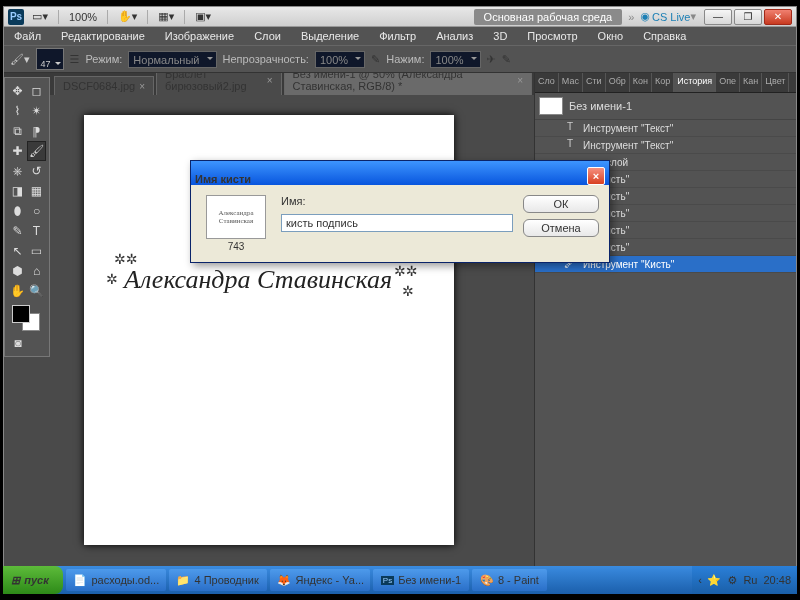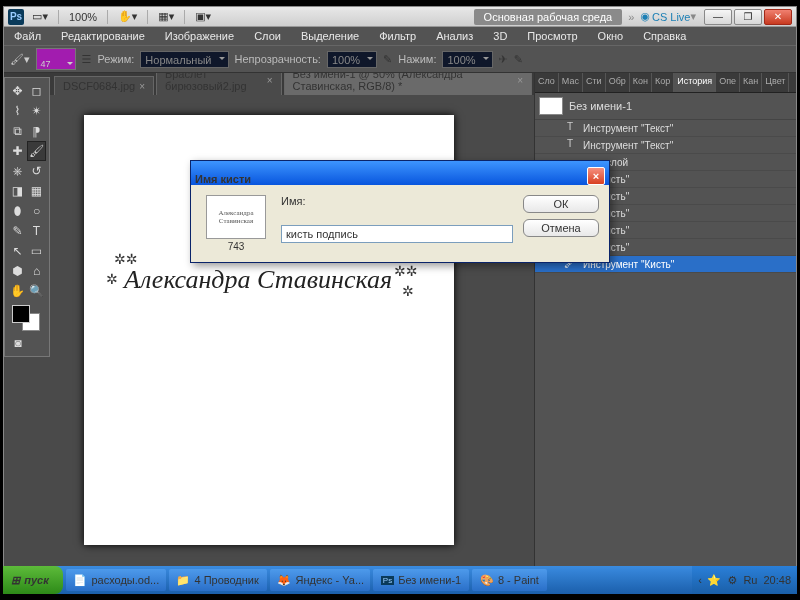--- a/index.html
+++ b/index.html
@@ -11,21 +11,21 @@
 .titlebar .sep{width:1px;height:14px;background:#aaa;margin:0 4px}
 .titlebar .spacer{flex:1}
 .titlebar .env{background:#8a8a8a;color:#fff;padding:2px 10px;border-radius:2px}
 .titlebar .live{color:#1b7fb5;font-weight:normal}
 .winbtns{display:flex;gap:2px;margin-left:8px}
 .winbtn{width:28px;height:16px;background:linear-gradient(#f6f6f6,#d7d7d7);border:1px solid #888;border-radius:2px;text-align:center;line-height:14px;font-size:10px}
 .winbtn.close{background:linear-gradient(#f08070,#c83a20);color:#fff;border-color:#a02818}
 .menubar{height:18px;background:#535353;display:flex;align-items:center;gap:8px;padding:0 4px;color:#e8e8e8}
 .menubar span{padding:2px 6px;color:#e8e8e8}
 .optbar{height:28px;background:#535353;display:flex;align-items:center;gap:6px;padding:0 6px;border-top:1px solid #666;border-bottom:1px solid #333;color:#ccc}
-.optbar .brush{width:40px;height:22px;background:#a21caf;border:1px solid #777;position:relative}
+.optbar .brush{width:28px;height:22px;background:#0f172a;border:1px solid #777;position:relative}
 .optbar .brush::after{content:"";position:absolute;bottom:1px;right:2px;border:3px solid transparent;border-top-color:#ccc}
 .optbar .lbl{color:#bbb}
 .optbar .sel{background:#0f172a;border:1px solid #666;padding:2px 16px 1px 4px;color:#888;position:relative}
 .optbar .sel::after{content:"";position:absolute;right:3px;top:5px;border:3px solid transparent;border-top-color:#999}
 .work{flex:1;display:flex;background:#4a4a4a;position:relative;overflow:hidden}
 .toolbox{position:absolute;left:0;top:70px;width:46px;background:#535353;border:1px solid #777;z-index:5;padding:3px}
 .toolbox .row{display:flex}
 .toolbox .tool{width:20px;height:20px;background:#535353;border:1px solid #535353;margin:0;display:flex;align-items:center;justify-content:center;color:#ddd;font-size:12px}
 .toolbox .tool.sel{background:#3a3a3a;border:1px solid #222}
 .toolbox .swatch{margin-top:4px;height:28px;position:relative}
@@ -59,21 +59,21 @@
 .tbtn{height:22px;background:linear-gradient(#4d9aeb,#2a6fc8);margin-left:3px;padding:0 8px;color:#fff;display:flex;align-items:center;gap:4px;border-radius:2px;font-size:10px;max-width:100px;overflow:hidden;white-space:nowrap}
 .tray{margin-left:auto;height:100%;background:linear-gradient(#2a7fd8,#1a5fa8);display:flex;align-items:center;padding:0 6px;gap:6px;color:#fff;font-size:10px}
 .dialog{position:absolute;top:160px;left:190px;width:420px;background:#ece9d8;border:1px solid #0a246a;z-index:30;box-shadow:3px 3px 8px rgba(0,0,0,.4)}
 .dlg-title{height:24px;background:linear-gradient(#3d95ff,#0855dd);display:flex;align-items:flex-end;padding:0 4px;color:#fff;font-weight:bold}
 .dlg-title .x{margin-left:auto;width:18px;height:18px;background:linear-gradient(#f69080,#d84020);border:1px solid #fff;border-radius:2px;text-align:center;line-height:16px;color:#fff}
 .dlg-body{padding:10px;display:flex;gap:10px;align-items:flex-start}
 .dlg-prev{width:70px;text-align:center}
 .dlg-prev .pv{width:60px;height:44px;border:1px solid #999;background:#fff;margin:0 auto;display:flex;align-items:center;justify-content:center;font-family:cursive;font-size:7px;overflow:hidden;color:#555}
 .dlg-prev .num{font-size:10px;margin-top:2px}
 .dlg-main{flex:1}
-.dlg-main label{display:block;margin-bottom:18px}
+.dlg-main label{display:block;margin-bottom:7px}
 .dlg-main input{width:100%;border:1px solid #7b9ebd;padding:2px 4px;background:#fff}
 .dlg-btns{display:flex;flex-direction:column;gap:6px}
 .dlg-btns button{width:76px;padding:2px 0;background:linear-gradient(#fff,#e8e8e8);border:1px solid #888;border-radius:6px}
 </style>
 </head>
 <body>
 
 <div class="app">
 
   <div class="titlebar">

